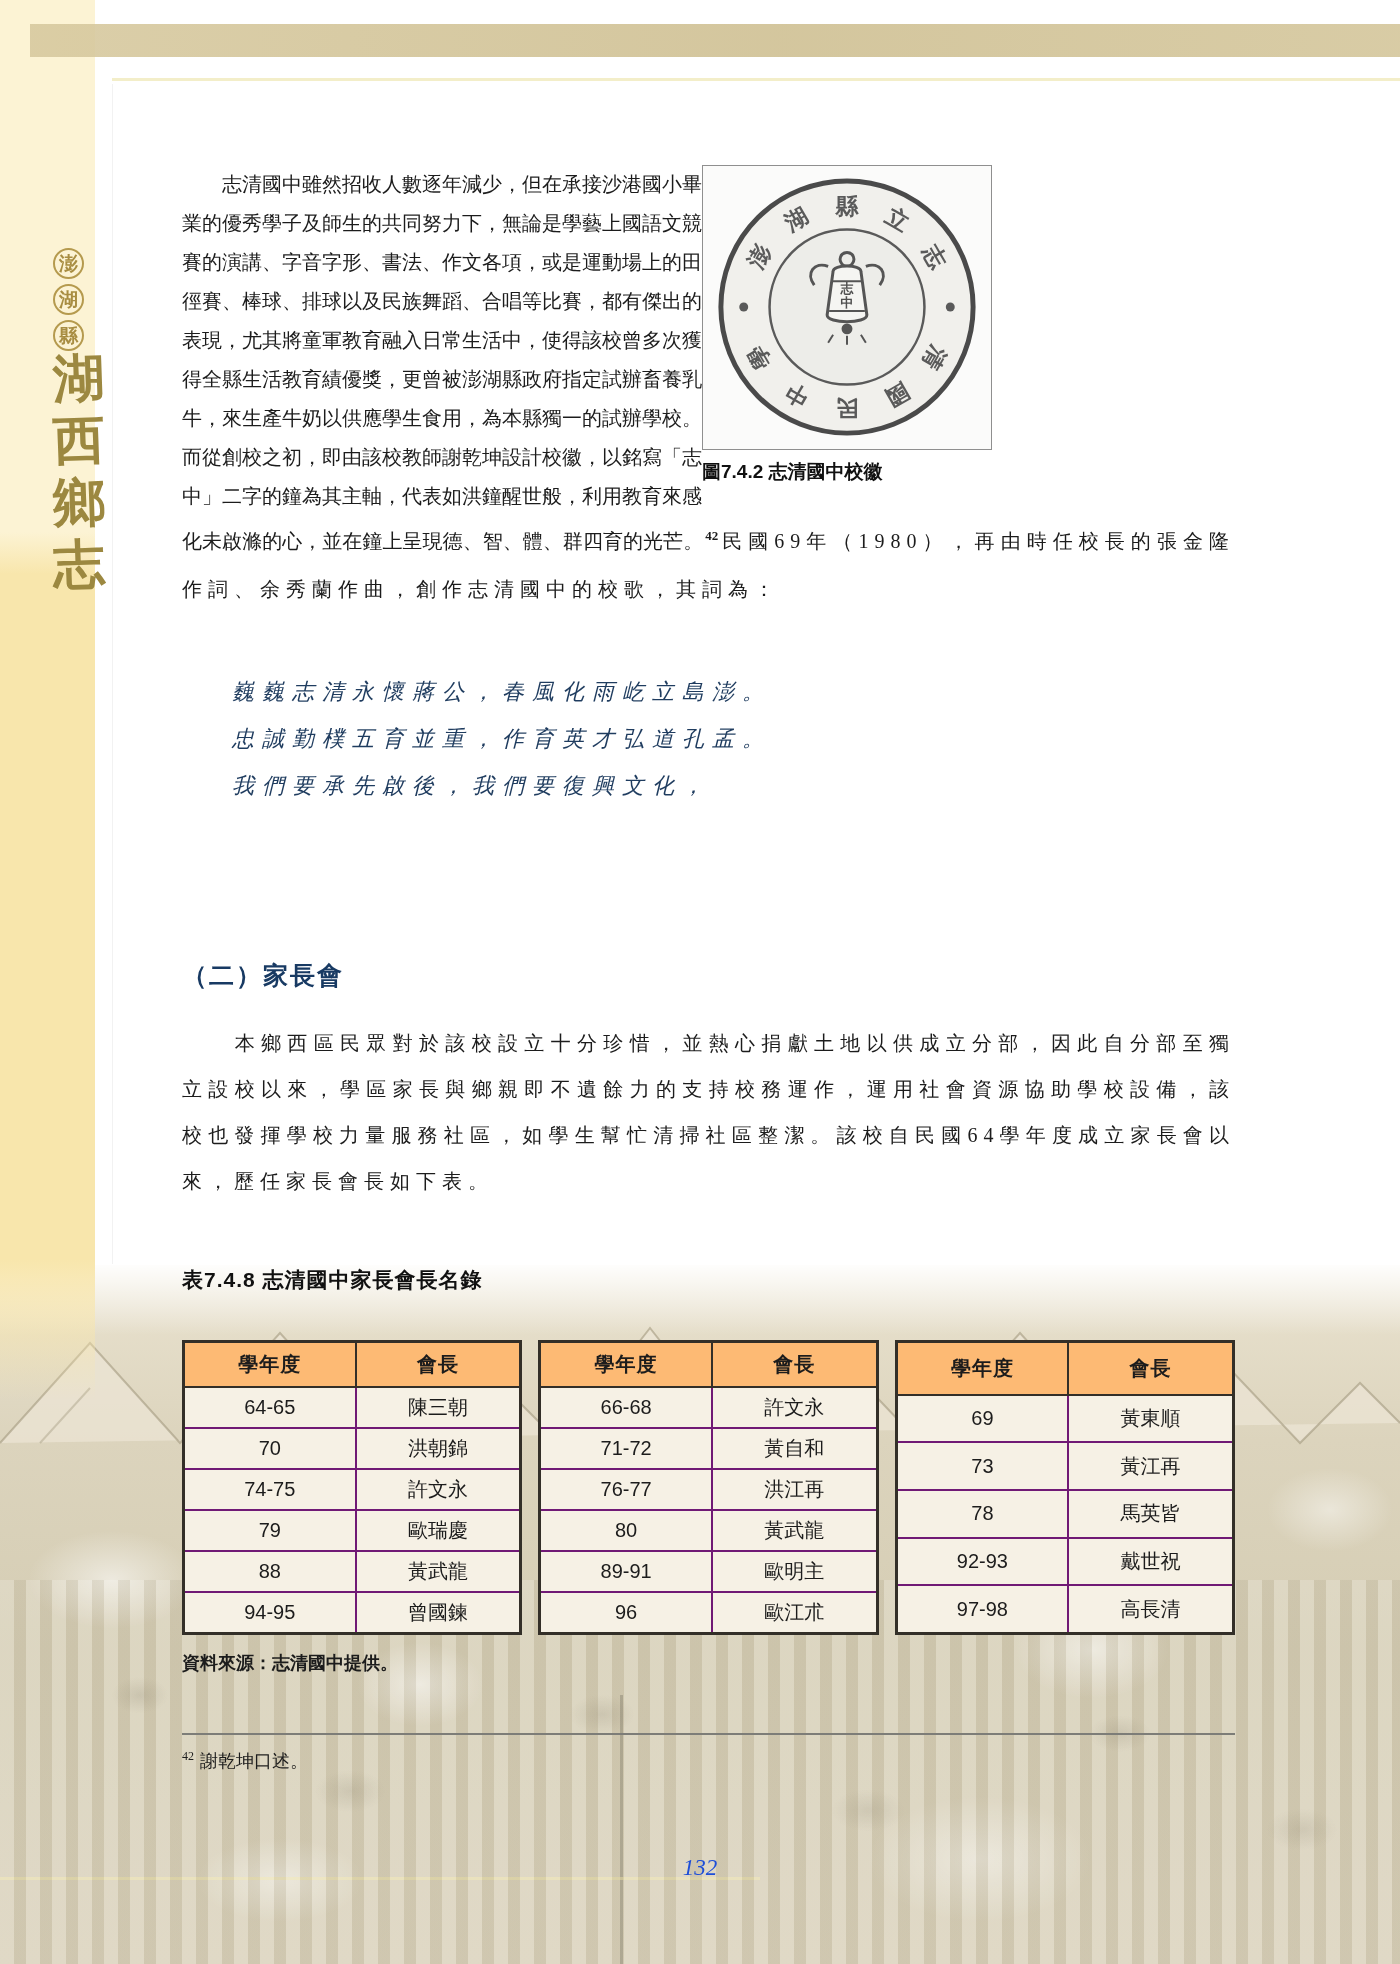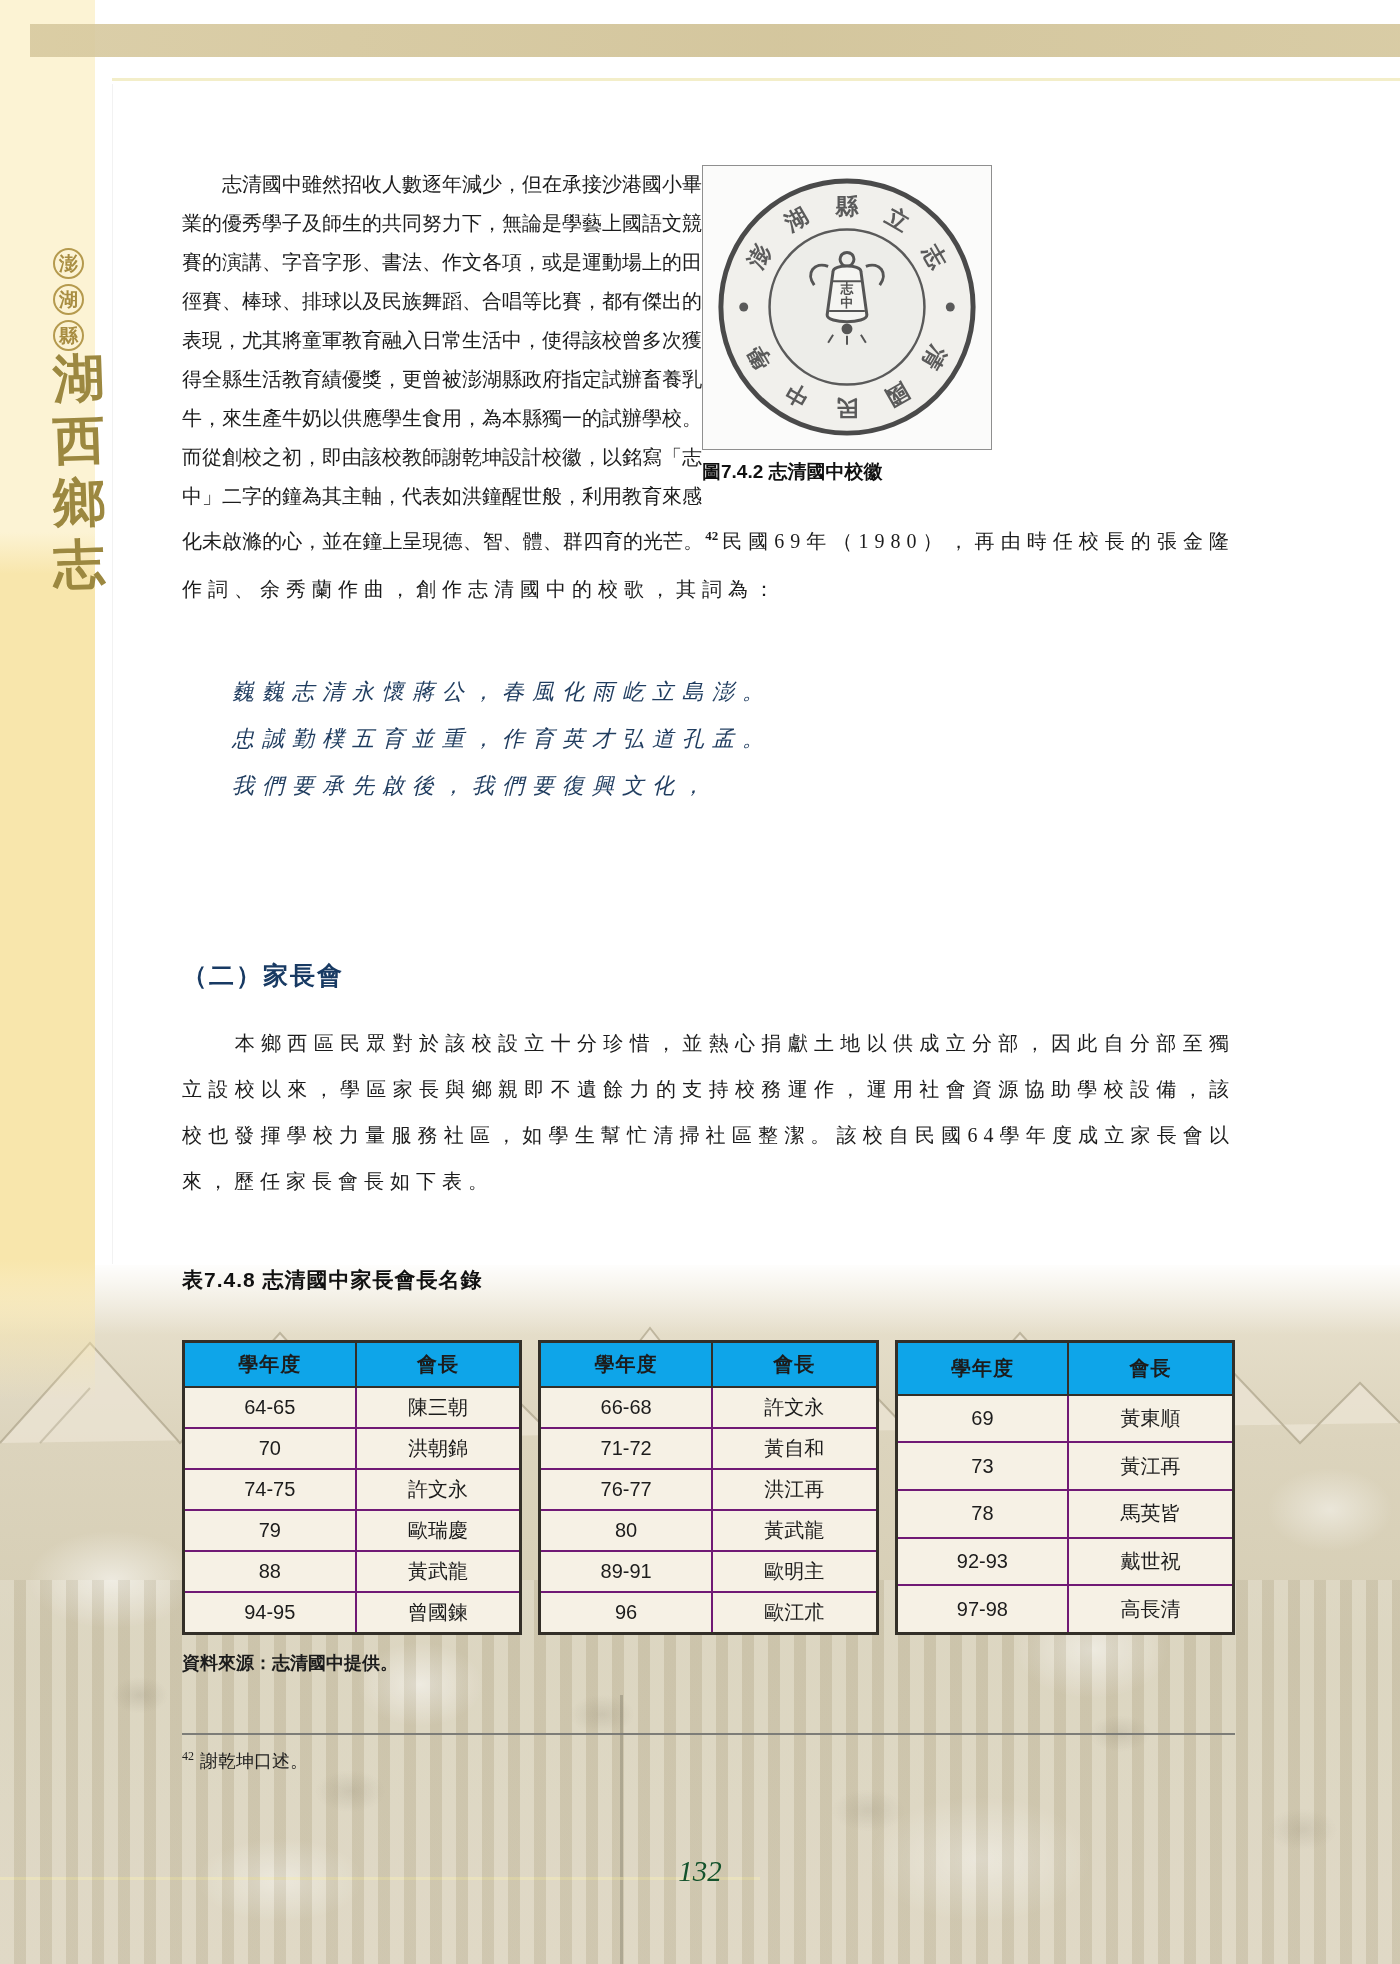--- a/index.html
+++ b/index.html
@@ -69,33 +69,33 @@
 
   .para2 { margin-top:28px; font-size:20px; line-height:46px; letter-spacing:6px; text-align:justify; }
 
   .table-title { margin-top:62px; font-family:"Liberation Sans","DejaVu Sans",sans-serif;
     font-size:21px; font-weight:bold; color:#111; letter-spacing:1px; }
 
   .table-wrap { margin-top:46px; display:flex; gap:16px; }
   table.chair { border-collapse:collapse; flex:1; background:#f6f1e3;
     font-family:"Liberation Sans","DejaVu Sans",sans-serif; font-size:20px; }
   table.chair { border:3px solid #332f28; }
-  table.chair th { background:#0ea5e9; font-weight:600; height:46px; border:2px solid #332f28; letter-spacing:1px;margin-top:20px; }
+  table.chair th { background:#fdba74; font-weight:600; height:46px; border:2px solid #332f28; letter-spacing:1px;margin-top:20px; }
   table.chair td { height:41px; border:2px solid #701a75; text-align:center; background:#f6f1e5; }
   table.chair col.c1 { width:51%; } table.chair col.c2 { width:49%; }
 
   .source-note { margin-top:16px; font-family:"Liberation Sans","DejaVu Sans",sans-serif;
     font-size:18px; font-weight:600; color:#1c1c1c; }
 
   .foot-sep { margin-top:58px; width:100%; height:2px; background:#7d7d78; }
   .footnote { margin-top:14px; font-size:18px; color:#1c1c1c; }
   .footnote .mk { font-size:12px; vertical-align:super; margin-right:6px; }
 
   .page-num { position:absolute; left:0; top:1855px; width:100%; text-align:center; z-index:2;
-    font-size:29px; font-style:italic; color:#14532d; }
+    font-size:23px; font-style:italic; color:#1d4ed8; }
 
   .seal-svg text { font-family:"Liberation Serif","DejaVu Serif",serif; }
 </style>
 </head>
 <body>
 
 <div class="page">
 
   <div class="photo">
     <svg class="roofline" width="1400" height="200">

